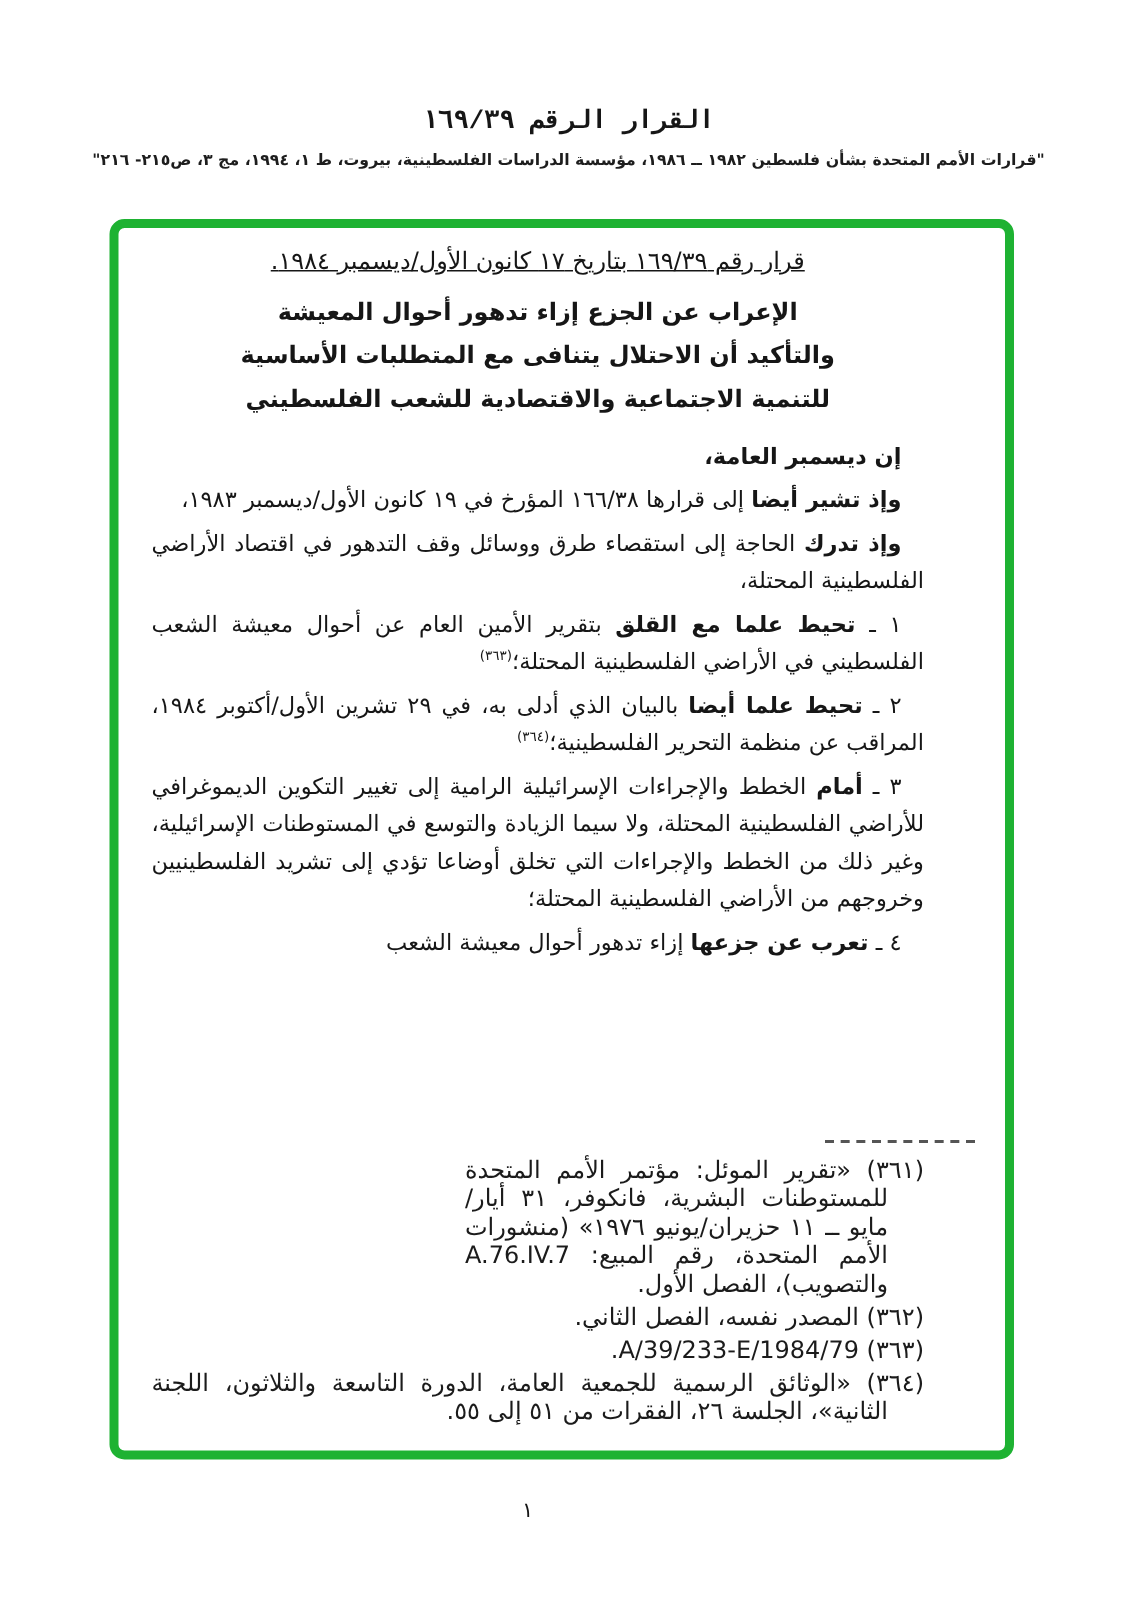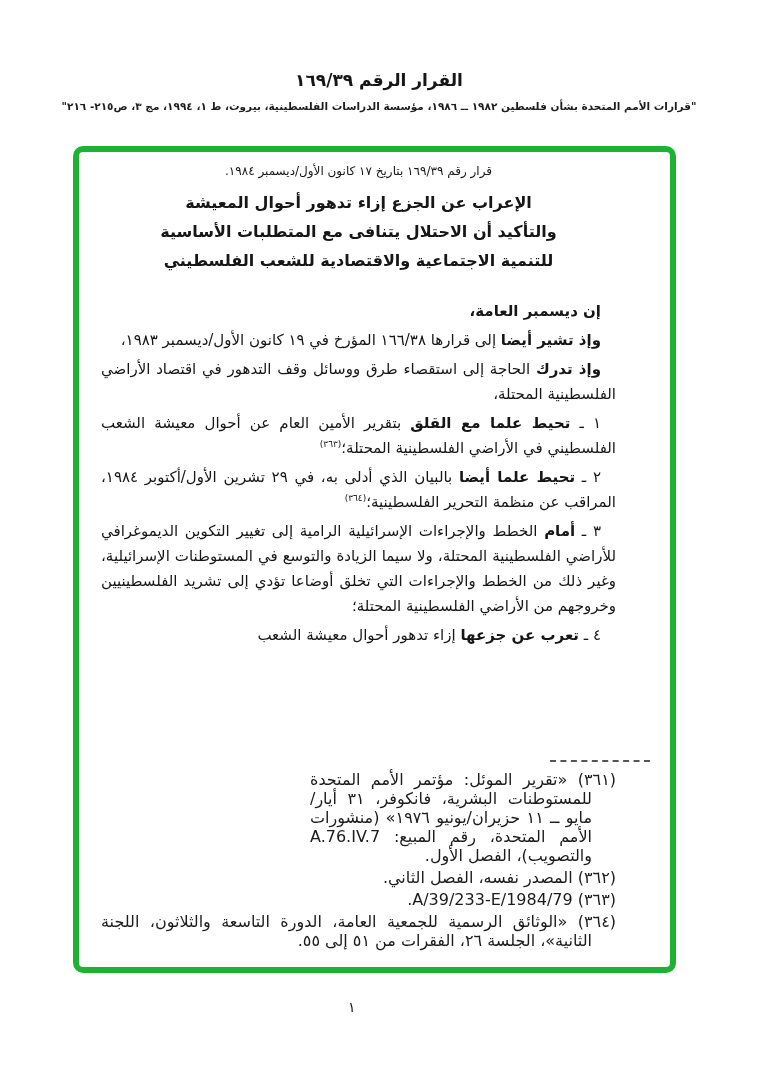--- a/index.html
+++ b/index.html
@@ -4,36 +4,36 @@
 <style>
   html,body { margin:0; padding:0; background:#ffffff; }
   body {
     width:758px; height:1078px; position:relative; overflow:hidden;
     font-family:"DejaVu Sans", sans-serif; color:#161616;
   }
   .page { position:relative; width:758px; height:1078px; background:#fff; }
 
   
   .doc-header { position:absolute; top:70px; left:0; right:0; text-align:center; direction:rtl; }
-  .doc-title { font-size:17px; font-weight:bold; margin:0; letter-spacing:0.3px; }
+  .doc-title { font-size:17px; font-weight:bold; margin:0; letter-spacing:0.3px;font-family:Liberation Mono, monospace; }
   .doc-citation { margin-top:10px; font-size:10.5px; font-weight:bold; white-space:nowrap; color:#1d1d1d; }
 
   
   .res-box {
     position:absolute; left:73px; top:146px; width:603px; height:827px;
     box-sizing:border-box; border:6px solid #1eb232; border-radius:10px; background:#fff;
   }
   .box-content {
     direction:rtl; height:100%; box-sizing:border-box;
     padding:10px 54px 14px 22px;
     display:flex; flex-direction:column; overflow:hidden;
   }
 
-  .res-date { text-align:center; font-size:12px; margin:2px 0 10px; }
-  .res-heading { text-align:center; font-weight:bold; font-size:16px; line-height:29px; margin-bottom:24px; }
+  .res-date { text-align:center; font-size:16px; margin:2px 0 10px;text-decoration:underline; }
+  .res-heading { text-align:center; font-weight:bold; font-size:16px; line-height:29px; margin-bottom:12px; }
   .res-heading .h-line { white-space:nowrap; }
 
   .res-body { }
   .para {
     font-size:15px; line-height:25px; text-align:justify; text-indent:15px;
     margin:0 0 4px;
   }
   .b { font-weight:bold; }
   .sup { vertical-align:super; font-size:9px; line-height:0; }
 

